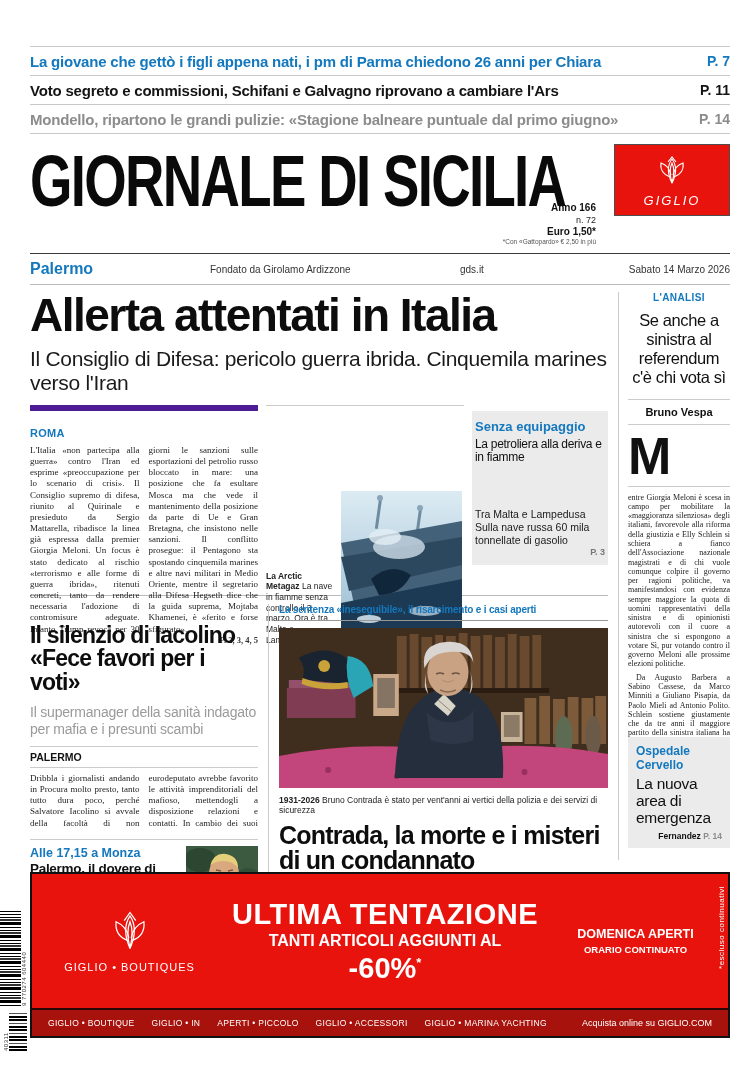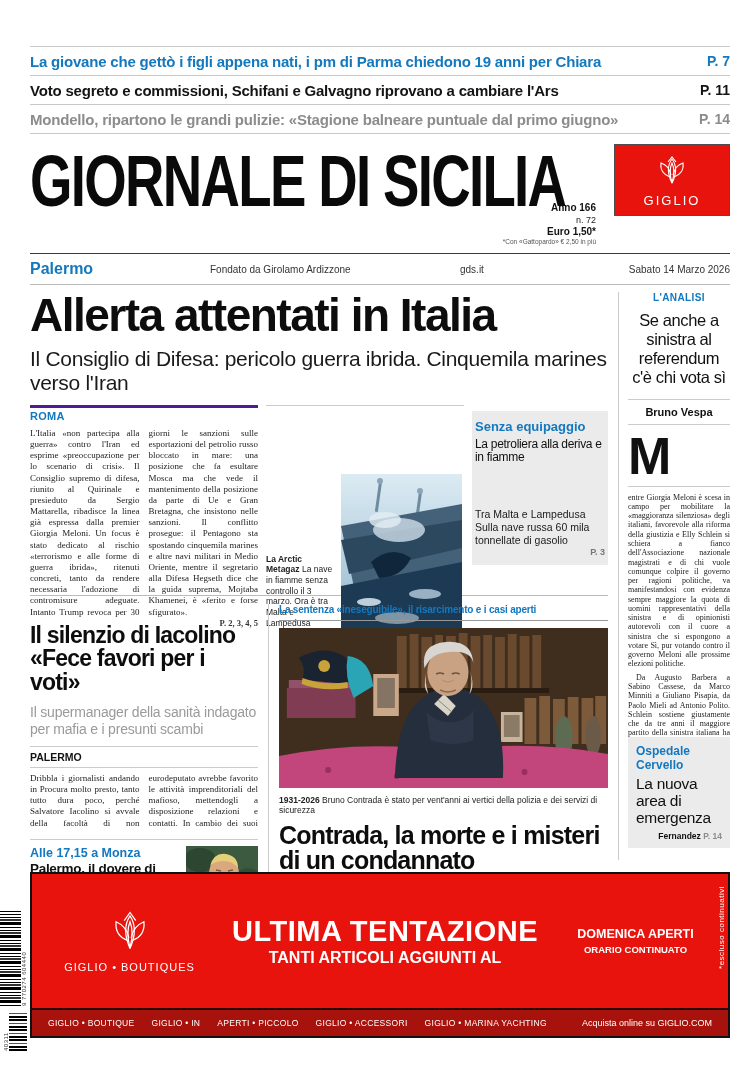--- a/index.html
+++ b/index.html
@@ -12,21 +12,21 @@
   .strip-row { display:flex; justify-content:space-between; align-items:center; height:29px; border-bottom:1px solid #c9c9c9; }
   .strip-row .t { font-weight:bold; font-size:15px; letter-spacing:-0.2px; }
   .strip-row .p { font-weight:bold; font-size:14px; }
   .c-blue { color:#1478be; } .c-black { color:#141414; } .c-gray { color:#8c8c8c; }
 
   
   .masthead { position:absolute; left:30px; right:25px; top:140px; height:108px; }
   .mast-title { font-size:65px; font-weight:900; letter-spacing:-2px; color:#0a0a0a; white-space:nowrap;
                 transform:scale(0.84,1.12); transform-origin:left top; line-height:1; margin-top:4px; }
   .giglio-box { position:absolute; right:0; top:4px; width:116px; height:72px; background:#e8130d; border:1px solid #4d4d4d;
-                display:flex; flex-direction:column; align-items:center; justify-content:center; gap:2px; }
+                display:flex; flex-direction:column; align-items:center; justify-content:center; gap:2px;font-style:italic; }
   .giglio-box .gname { color:#fff; font-size:13px; letter-spacing:2px; }
   .anno-block { position:absolute; right:134px; top:62px; text-align:right; line-height:1.25; }
   .anno-block .b { font-weight:bold; font-size:10px; }
   .anno-block .n { font-size:9px; color:#222; }
   .anno-block .note { font-size:6.5px; color:#555; }
 
   
   .info-bar { position:absolute; left:30px; right:25px; top:253px; height:32px; border-top:1px solid #3a3a3a; border-bottom:1px solid #bbb;
               display:flex; align-items:center; }
   .info-bar .edition { color:#1478be; font-weight:bold; font-size:16px; width:180px; }
@@ -37,21 +37,21 @@
   
   .main-left { position:absolute; left:30px; top:292px; width:578px; }
   .rail { position:absolute; left:618px; top:292px; width:112px; height:568px; border-left:1px solid #ccc; padding-left:9px; overflow:hidden; }
 
   .lead-h1 { font-size:46px; font-weight:800; letter-spacing:-1.5px; line-height:1.0; color:#0d0d0d; }
   .lead-sub { font-size:21px; font-weight:400; letter-spacing:-0.3px; color:#1a1a1a; margin-top:9px; }
 
   .row1 { display:grid; grid-template-columns:228px 198px 1fr; column-gap:8px; margin-top:10px; height:178px; }
   .kicker { color:#1478be; font-weight:bold; font-size:11px; letter-spacing:0.3px; }
   .serif-body { font-family:"Liberation Serif", serif; font-size:9px; line-height:1.24; text-align:justify; color:#1c1c1c; }
-  .roma { border-top:3px solid #4c1d95; padding-top:2px; }
+  .roma { border-top:6px solid #4c1d95; padding-top:16px; }
   .roma .serif-body { margin-top:6px; columns:2; column-gap:9px; }
   .pages-ref { display:block; text-align:right; font-weight:bold; font-size:8.5px; color:#333; }
 
   .photo-block { display:flex; align-items:flex-end; gap:5px; border-top:1px solid #ccc; padding-top:5px; }
   .photo-cap { width:70px; font-size:8.5px; line-height:1.25; color:#222; }
   .photo-cap .capt { font-weight:bold; }
   .ship-photo { width:121px; height:154px; flex:none; }
 
   .gray-box { background:#ebebeb; padding:8px 3px; height:154px; margin-top:6px; display:flex; flex-direction:column; }
   .gray-box .gk { font-size:13px; font-weight:bold; color:#1478be; }
@@ -123,21 +123,21 @@
     background:repeating-linear-gradient(90deg,#000 0 1px,#fff 1px 3px,#000 3px 6px,#fff 6px 7px,#333 7px 9px,#fff 9px 10px,#000 10px 11px,#fff 11px 13px); }
   .bc-num { font-size:6px; color:#333; letter-spacing:0.5px; }
 </style>
 </head>
 <body>
 
 <div class="page">
 
   <div class="top-strip">
     <div class="strip-row">
-      <span class="t c-blue">La giovane che gettò i figli appena nati, i pm di Parma chiedono 19 anni per Chiara</span>
+      <span class="t c-blue">La giovane che gettò i figli appena nati, i pm di Parma chiedono 26 anni per Chiara</span>
       <span class="p c-blue">P. 7</span>
     </div>
     <div class="strip-row">
       <span class="t c-black">Voto segreto e commissioni, Schifani e Galvagno riprovano a cambiare l'Ars</span>
       <span class="p c-black">P. 11</span>
     </div>
     <div class="strip-row">
       <span class="t c-gray">Mondello, ripartono le grandi pulizie: «Stagione balneare puntuale dal primo giugno»</span>
       <span class="p c-gray">P. 14</span>
     </div>
@@ -362,20 +362,21 @@
               <path d="M19 27 C26 25 30 19 29 11 C22 14 19 19 18 25"></path>
               <path d="M12 10 L17 3 L22 10"></path>
             </g>
           </svg>
         </span>
         <span class="abrand">GIGLIO • BOUTIQUES</span>
       </div>
       <div class="ad-center">
         <div class="atitle">ULTIMA TENTAZIONE</div>
         <div class="asub">TANTI ARTICOLI AGGIUNTI AL</div>
+        <div class="adisc"><span>-60%</span><sup>*</sup></div>
       </div>
       <div class="ad-right">
         <div class="ar1">DOMENICA APERTI</div>
         <div class="ar2">ORARIO CONTINUATO</div>
       </div>
       <div class="ad-vert">*escluso continuativi</div>
     </div>
     <div class="ad-strip">
       <div class="ad-links">
         <span>GIGLIO • BOUTIQUE</span>

